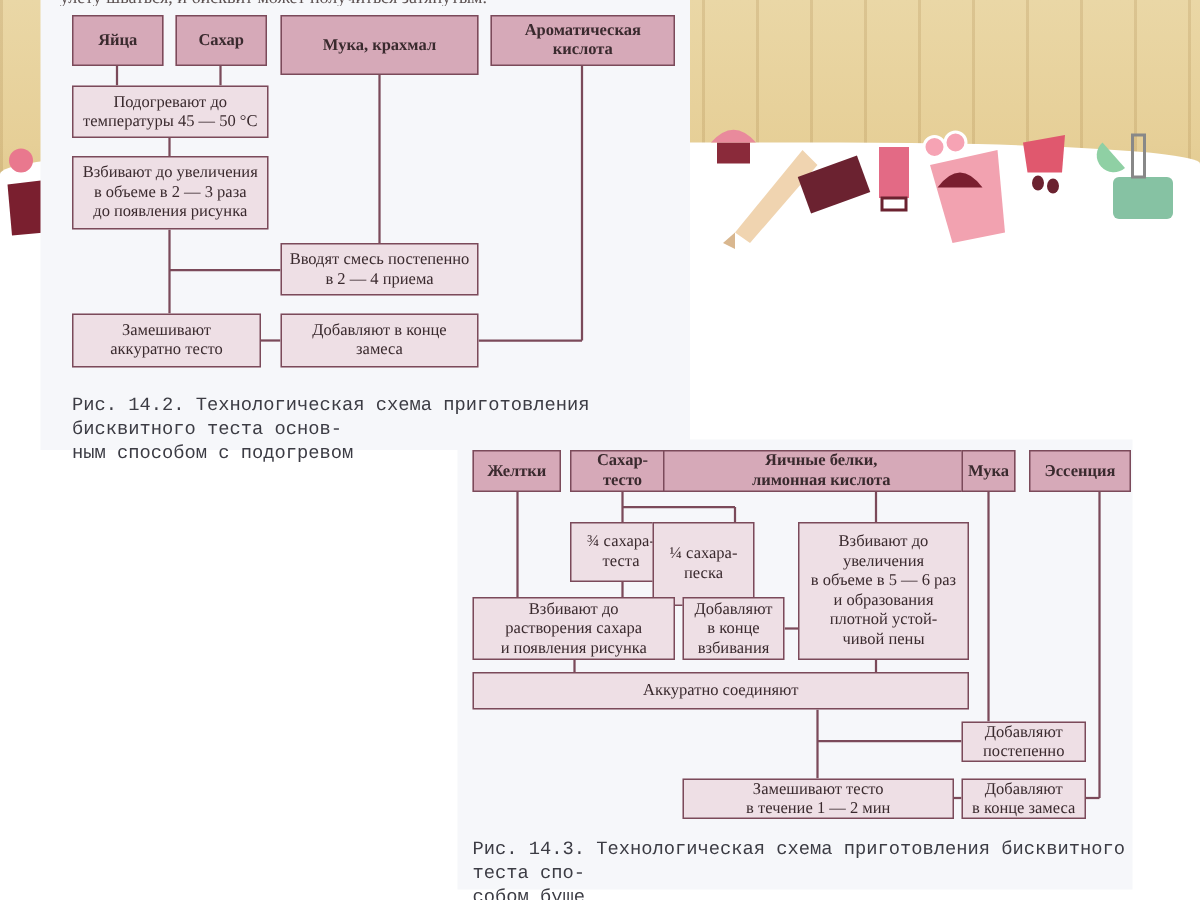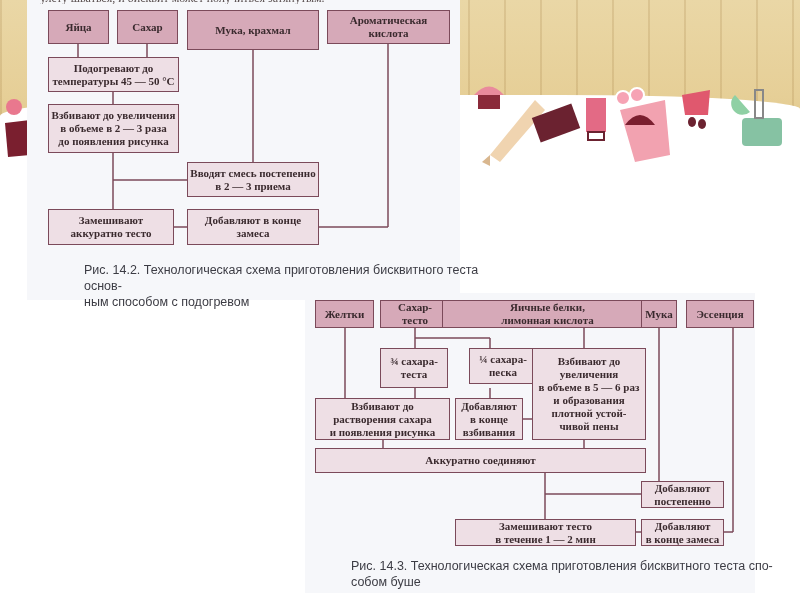--- a/index.html
+++ b/index.html
@@ -5,24 +5,24 @@
   html, body { margin:0; padding:0; }
   body { width:800px; height:600px; position:relative; overflow:hidden; background:#ffffff; font-family:"Liberation Serif", serif; }
   .wood { position:absolute; left:0; top:0; width:800px; height:160px;
     background:
       repeating-linear-gradient(90deg, rgba(150,110,50,0.18) 0px, rgba(150,110,50,0.18) 2px, transparent 2px, transparent 36px),
       linear-gradient(180deg, #ead7a6 0%, #e6cf97 60%, #ddc488 100%); }
   .wood-edge { position:absolute; left:0; top:95px; width:800px; height:70px;
     background:#ffffff; border-radius:40% 30% 0 0 / 30% 20% 0 0; }
   .deco { position:absolute; }
   .page { position:absolute; background:#f6f7fa; }
-  .box { position:absolute; box-sizing:border-box; border:1.5px solid #7b4a5a; display:flex; align-items:center; justify-content:center; text-align:center; color:#3a2a2e; font-size:11px; line-height:13px; white-space:pre-line;font-weight:bold; }
+  .box { position:absolute; box-sizing:border-box; border:1.5px solid #7b4a5a; display:flex; align-items:center; justify-content:center; text-align:center; color:#3a2a2e; font-size:11px; line-height:13px; white-space:pre-line; }
   .hdr { background:#d6a9b8; font-weight:bold; }
   .body-box { background:#eedfe5; }
-  .caption { position:absolute; font-family:Liberation Sans, sans-serif; font-size:12.5px; line-height:16px; color:#3c3c44;margin-left:36px; }
+  .caption { position:absolute; font-family:Liberation Mono, monospace; font-size:12.5px; line-height:16px; color:#3c3c44; }
   .faint { position:absolute; font-family:"Liberation Serif", serif; font-size:12px; color:#5a5050; white-space:nowrap; overflow:hidden; }
   svg.lines { position:absolute; left:0; top:0; pointer-events:none; }
 </style>
 </head>
 <body>
 
 <div class="wood"></div>
 <div class="wood-edge"></div>
 
 <svg class="deco" style="left:460px;top:70px" width="340" height="100">
@@ -91,21 +91,21 @@
 <div class="box hdr" style="left:187px;top:10px;width:132px;height:40px">Мука, крахмал</div>
 <div class="box hdr" style="left:327px;top:10px;width:123px;height:34px">Ароматическая
 кислота</div>
 
 <div class="box body-box" style="left:48px;top:57px;width:131px;height:35px">Подогревают до
 температуры 45 — 50 °С</div>
 <div class="box body-box" style="left:48px;top:104px;width:131px;height:49px">Взбивают до увеличения
 в объеме в 2 — 3 раза
 до появления рисунка</div>
 <div class="box body-box" style="left:187px;top:162px;width:132px;height:35px">Вводят смесь постепенно
-в 2 — 3 приема</div>
+в 2 — 4 приема</div>
 <div class="box body-box" style="left:48px;top:209px;width:126px;height:36px">Замешивают
 аккуратно тесто</div>
 <div class="box body-box" style="left:187px;top:209px;width:132px;height:36px">Добавляют в конце
 замеса</div>
 
 <div class="caption" style="left:48px;top:262px;width:410px;white-space:pre-line">Рис. 14.2. Технологическая схема приготовления бисквитного теста основ-
 ным способом с подогревом</div>
 
 <div class="page" style="left:305px;top:293px;width:450px;height:300px"></div>
 
@@ -134,21 +134,21 @@
 <div class="box hdr" style="left:315px;top:300px;width:59px;height:28px">Желтки</div>
 <div class="box hdr" style="left:380px;top:300px;width:70px;height:28px">Сахар-
 тесто</div>
 <div class="box hdr" style="left:442px;top:300px;width:211px;height:28px">Яичные белки,
 лимонная кислота</div>
 <div class="box hdr" style="left:641px;top:300px;width:36px;height:28px">Мука</div>
 <div class="box hdr" style="left:686px;top:300px;width:68px;height:28px">Эссенция</div>
 
 <div class="box body-box" style="left:380px;top:348px;width:68px;height:40px">¾ сахара-
 теста</div>
-<div class="box body-box" style="left:469px;top:348px;width:68px;height:36px">¼ сахара-
+<div class="box body-box" style="left:435px;top:348px;width:68px;height:56px">¼ сахара-
 песка</div>
 <div class="box body-box" style="left:532px;top:348px;width:114px;height:92px">Взбивают до
 увеличения
 в объеме в 5 — 6 раз
 и образования
 плотной устой-
 чивой пены</div>
 <div class="box body-box" style="left:315px;top:398px;width:135px;height:42px">Взбивают до
 растворения сахара
 и появления рисунка</div>

